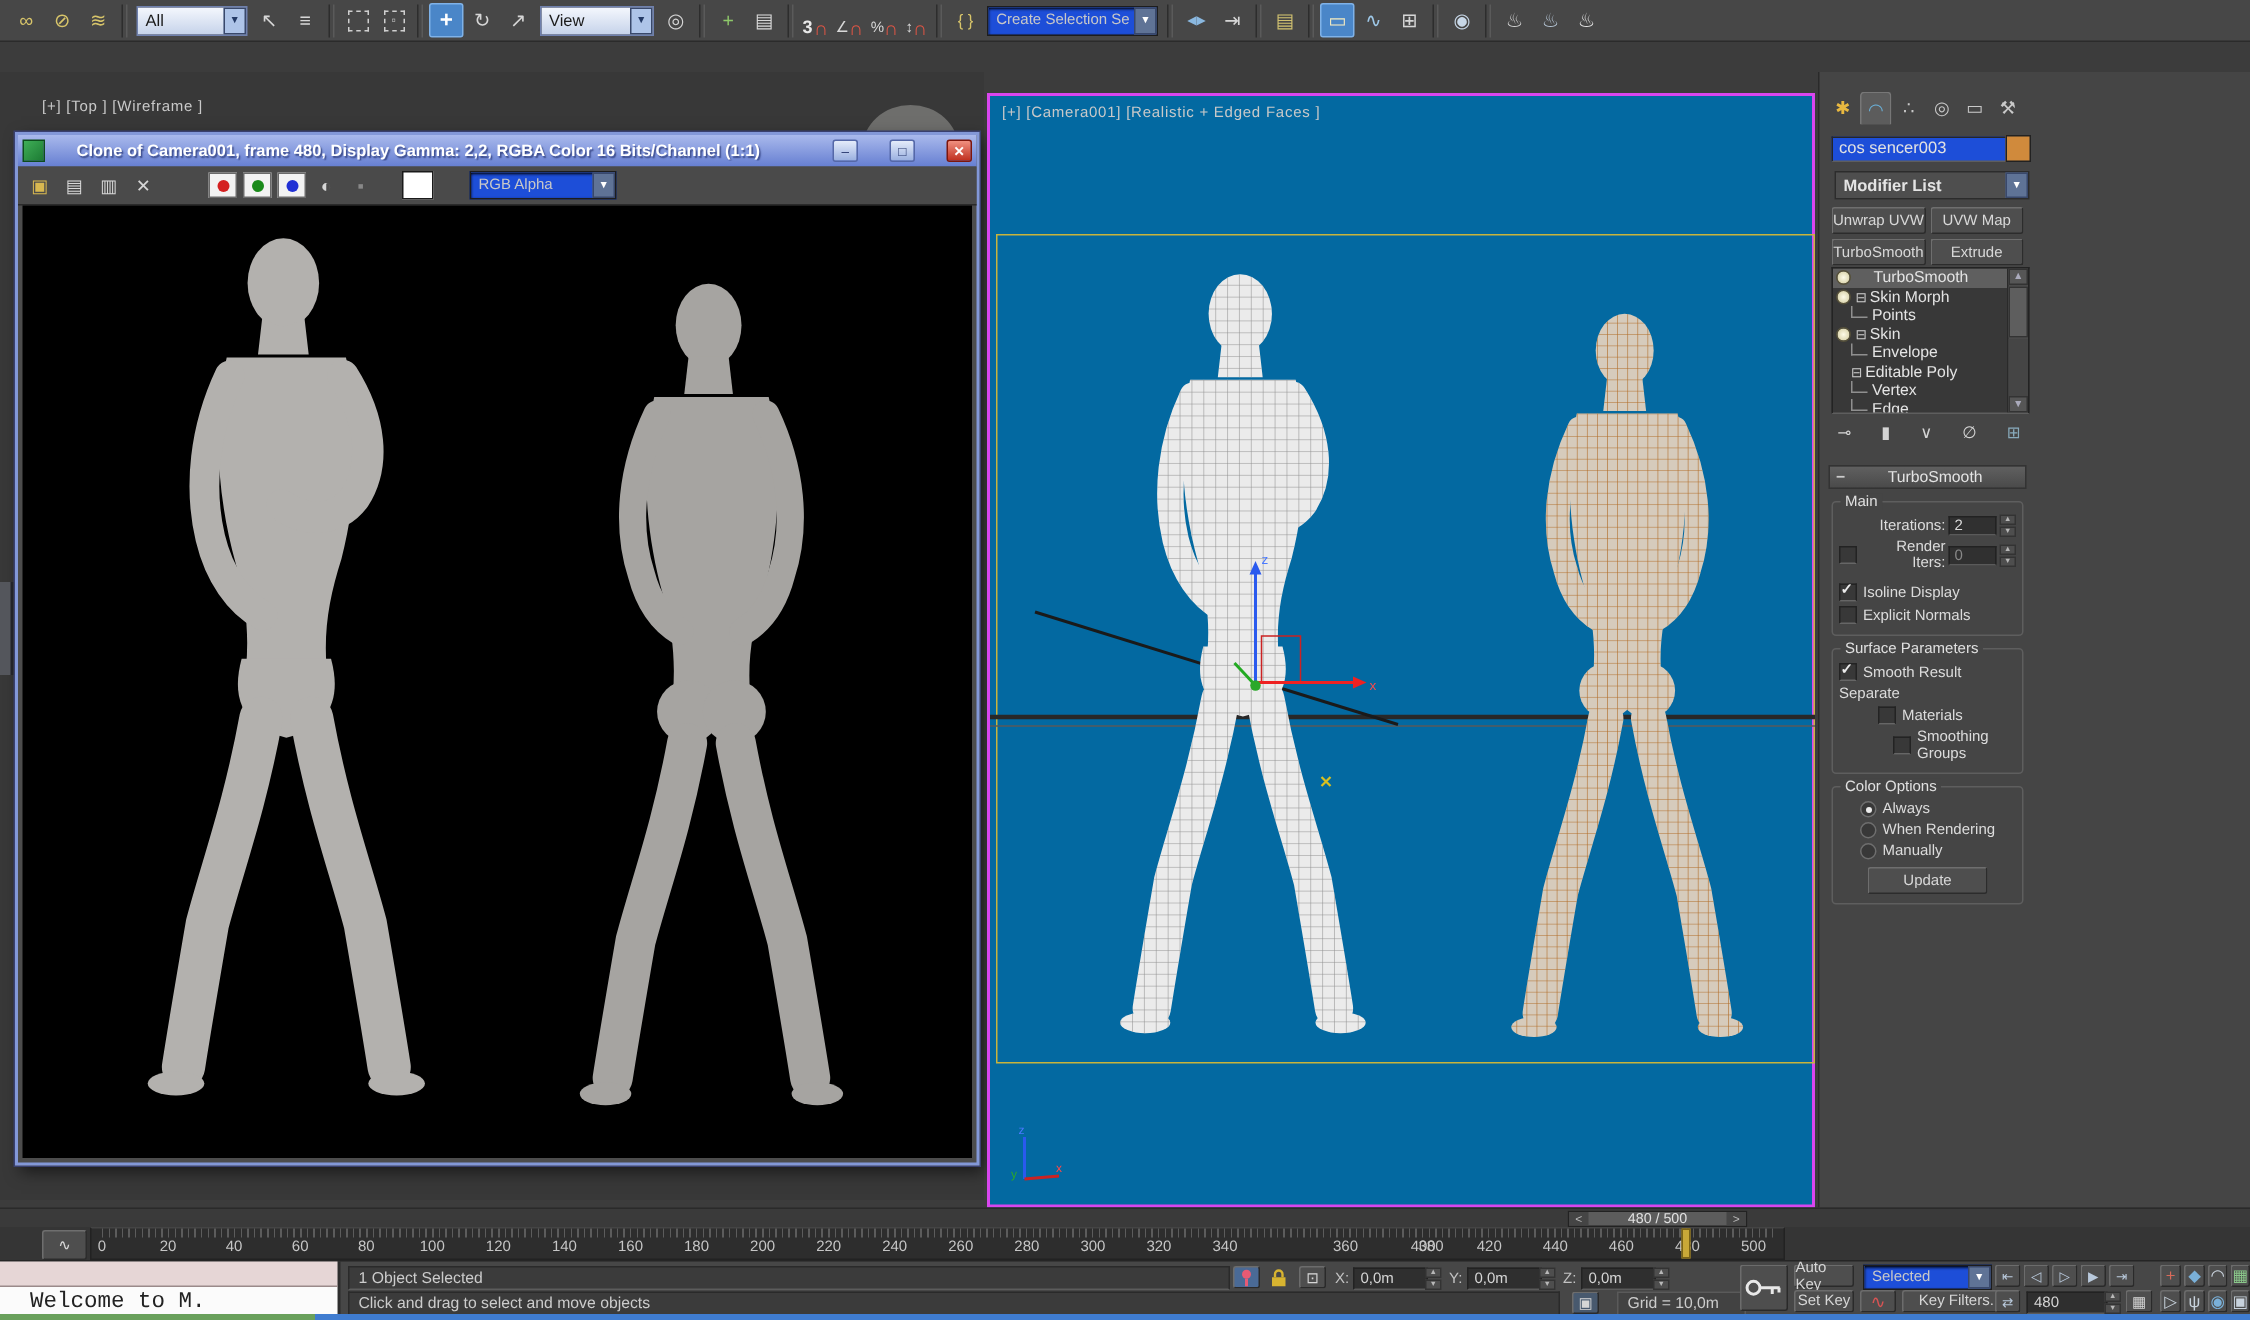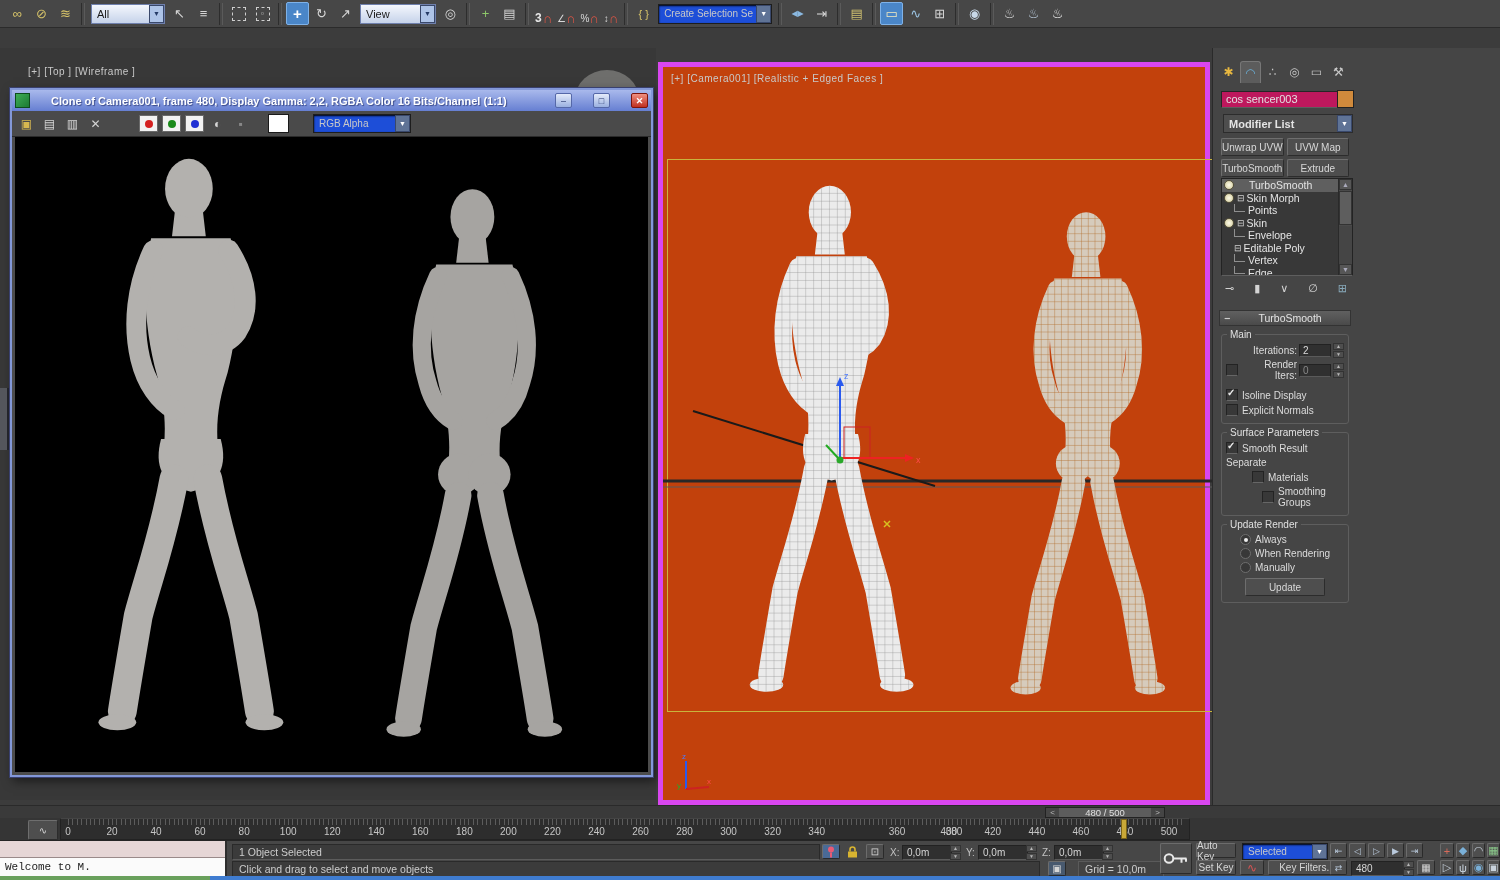--- a/index.html
+++ b/index.html
@@ -27,21 +27,21 @@
   .ribbon{position:absolute;left:0;top:28px;width:1500px;height:20px;background:#3f3f3f;border-bottom:1px solid #303030;display:flex;align-items:flex-end;}
   .rtabs{display:flex;margin-left:12px;height:20px;}
   .rtab{padding:0 18px;font-size:11px;line-height:19px;color:#9d9d9d;}
   .rtab.active{background:#5a5a5a;color:#e4e4e4;border-radius:3px 3px 0 0;}
   .pill{width:24px;height:10px;background:#1f1f1f;border-radius:5px;margin:0 0 4px 14px;display:flex;align-items:center;justify-content:center;}
   .pill-dot{width:8px;height:4px;background:#cfcfcf;border-radius:2px;}
   
   .vp-top{position:absolute;left:0;top:48px;width:656px;height:752px;background:#383838;}
   .vplabel{position:absolute;left:28px;top:18px;font-size:10px;color:#c9c9c9;letter-spacing:.5px;}
   .dome{position:absolute;left:575px;top:22px;width:64px;height:58px;background:#6e6e6c;border-radius:50% 50% 0 0;}
-  .vp-cam{position:absolute;left:658px;top:62px;width:552px;height:743px;background:#c2410c;border:5px solid #d946ef;box-sizing:border-box;}
+  .vp-cam{position:absolute;left:658px;top:62px;width:552px;height:743px;background:#0369a1;border:2px solid #d946ef;box-sizing:border-box;}
   .vp-cam .vplabel{left:8px;top:6px;}
   .safeframe{position:absolute;left:4px;top:92px;width:544px;height:551px;border:1px solid #c9b43c;}
   .vp-cam svg{position:absolute;left:0;top:0;}
   
   .rwin{position:absolute;left:10px;top:88px;width:643px;height:689px;background:#4c4c4c;
         border:2px solid #8398d8;box-shadow:0 0 0 1px #39406e,3px 4px 10px rgba(0,0,0,.55);box-sizing:border-box;}
   .rw-title{height:21px;background:linear-gradient(#a9b9ec,#667fd2);display:flex;align-items:center;padding:0 3px;gap:21px;}
   .rw-ic{width:13px;height:13px;background:linear-gradient(135deg,#3fae57,#1c7a33);border:1px solid #0d4d1d;flex:none;}
   .rw-t{flex:1;font-size:11px;font-weight:bold;color:#fff;text-shadow:1px 1px 1px #3a4a8a;white-space:nowrap;overflow:hidden;}
   .wbtn{width:17px;height:15px;display:flex;align-items:center;justify-content:center;font-size:9px;border-radius:2px;flex:none;box-sizing:border-box;}
@@ -51,21 +51,21 @@
   .rw-tools .btn{width:19px;height:19px;font-size:12px;}
   .chan{width:17px;height:15px;background:#f2f2f2;border:1px solid #6a6a6a;display:flex;align-items:center;justify-content:center;}
   .chan i{width:8px;height:8px;border-radius:50%;display:block;}
   .swatch{width:19px;height:17px;background:#fff;border:1px solid #1a1a1a;}
   .rw-canvas{position:absolute;left:3px;right:3px;top:47px;bottom:3px;background:#000;}
   
   .cpanel{position:absolute;left:1212px;top:48px;width:288px;height:757px;background:#454545;border-left:1px solid #2a2a2a;font-size:10.5px;}
   .ctabs{position:absolute;left:5px;top:13px;display:flex;gap:1px;}
   .ctab{width:21px;height:22px;display:flex;align-items:center;justify-content:center;font-size:12px;color:#c9c9c9;border-radius:3px 3px 0 0;}
   .ctab.active{background:#5c5c5c;border:1px solid #777;border-bottom:none;box-sizing:border-box;}
-  .namefield{position:absolute;left:8px;top:43px;width:110px;height:15px;background:#be185d;border:1px solid #262626;border-bottom-color:#5e5e5e;
+  .namefield{position:absolute;left:8px;top:43px;width:110px;height:15px;background:#1d4ed8;border:1px solid #262626;border-bottom-color:#5e5e5e;
              color:#e2e2e2;font-size:11px;padding:0 4px;line-height:15px;}
   .objswatch{position:absolute;left:124px;top:42px;width:15px;height:16px;border:1px solid #222;}
   .modlist{position:absolute;left:8px;top:66px;width:128px;}
   .modlist .dd{width:100%;background:#4e4e4e;border:1px solid #2c2c2c;color:#e4e4e4;height:17px;}
   .modlist .dd .dd-t{flex:1;font-weight:bold;}
   .mbtns{position:absolute;left:8px;top:90px;width:128px;display:grid;grid-template-columns:1fr 1fr;gap:3px;}
   .pbtn{height:16px;background:#4e4e4e;border-top:1px solid #6e6e6e;border-left:1px solid #6e6e6e;
         border-right:1px solid #2c2c2c;border-bottom:1px solid #2c2c2c;border-radius:2px;color:#d8d8d8;
         font-size:10px;display:flex;align-items:center;justify-content:center;white-space:nowrap;}
   .stackbox{position:absolute;left:8px;top:130px;width:130px;height:96px;background:#383838;border:1px solid #232323;border-bottom-color:#5e5e5e;display:flex;overflow:hidden;}
@@ -110,21 +110,21 @@
   .mcurve{position:absolute;left:28px;top:2px;width:28px;height:18px;}
   .ruler{position:absolute;left:60px;top:0;width:1130px;height:22px;background:#2d2d2d;border:1px solid #222;border-top-color:#444;box-sizing:border-box;}
   .ruler::before{content:"";position:absolute;left:7px;right:4px;top:0;height:6px;
       background:repeating-linear-gradient(90deg,#5c5c5c 0 1px,transparent 1px 4.4px);}
   .tick-label{position:absolute;top:7px;transform:translateX(-50%);font-size:10px;color:#c6c6c6;}
   .fmarker{position:absolute;top:1px;width:6px;height:20px;background:#c9a838;border:1px solid #7a6318;box-sizing:border-box;}
   
   .statusbar{position:absolute;left:0;top:840px;width:1500px;height:36px;background:#474747;border-top:1px solid #252525;}
   .listener{position:absolute;left:0;top:0;width:225px;height:36px;border-right:2px solid #2e2e2e;}
   .lis-pink{height:16px;background:#e6d6d6;border-bottom:1px solid #9a8a8a;}
-  .lis-white{height:19px;background:#fbfbfb;font-family:"Liberation Mono",monospace;font-size:11px;color:#222;line-height:19px;padding-left:5px;}
+  .lis-white{height:19px;background:#fbfbfb;font-family:"Liberation Mono",monospace;font-size:15px;color:#222;line-height:19px;padding-left:20px;}
   .sline{position:absolute;background:#3b3b3b;border:1px solid #2a2a2a;border-bottom-color:#5c5c5c;height:14px;
          font-size:10.5px;color:#cccccc;line-height:14px;padding-left:6px;box-sizing:content-box;}
   .sbtn{position:absolute;height:15px;background:#4e4e4e;border-top:1px solid #6c6c6c;border-left:1px solid #6c6c6c;
         border-right:1px solid #2a2a2a;border-bottom:1px solid #2a2a2a;border-radius:2px;color:#d6d6d6;
         font-size:10px;display:flex;align-items:center;justify-content:center;box-sizing:border-box;}
   .coordlbl{position:absolute;top:6px;font-size:10px;color:#c2c2c2;}
   .coordf{position:absolute;top:4px;width:44px;height:13px;background:#2f2f2f;border:1px solid #222;border-bottom-color:#5a5a5a;
           font-size:10px;color:#d6d6d6;line-height:13px;padding-left:4px;box-sizing:content-box;}
   .coordspn{position:absolute;top:4px;}
   .pb{color:#b9c9dc;font-size:9px;}
@@ -453,21 +453,21 @@
         <div class="cb" style="margin-left:26px">
           <span class="box"></span>
           <span>Materials</span>
         </div>
         <div class="cb" style="margin-left:36px">
           <span class="box"></span>
           <span>Smoothing Groups</span>
         </div>
       </div>
       <div class="grp">
-        <span class="glabel">Update Render</span>
+        <span class="glabel">Color Options</span>
         <div class="cb on" style="margin-left:14px">
           <span class="rad"></span>
           <span>Always</span>
         </div>
         <div class="cb" style="margin-left:14px">
           <span class="rad"></span>
           <span>When Rendering</span>
         </div>
         <div class="cb" style="margin-left:14px">
           <span class="rad"></span>

